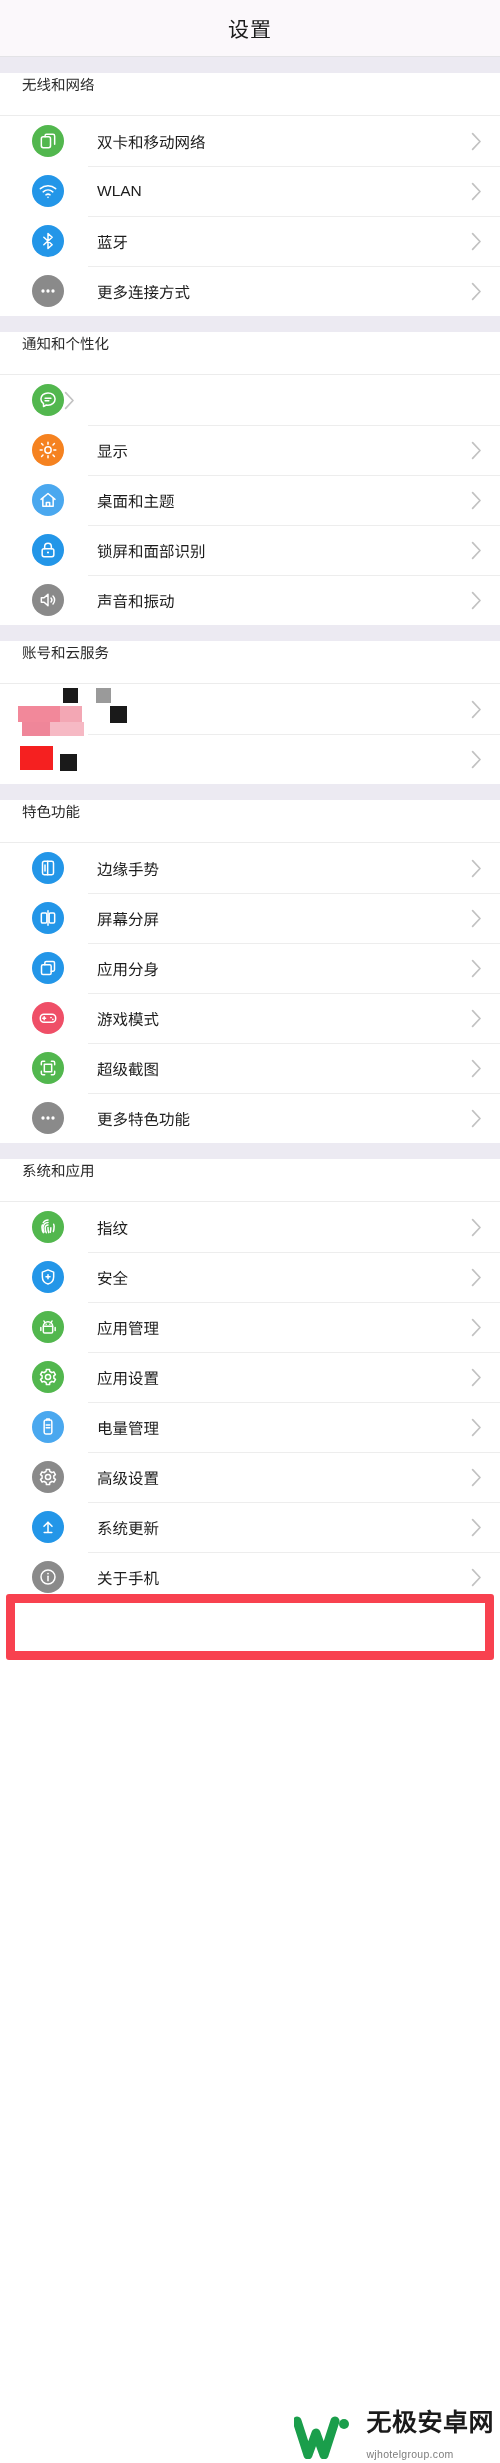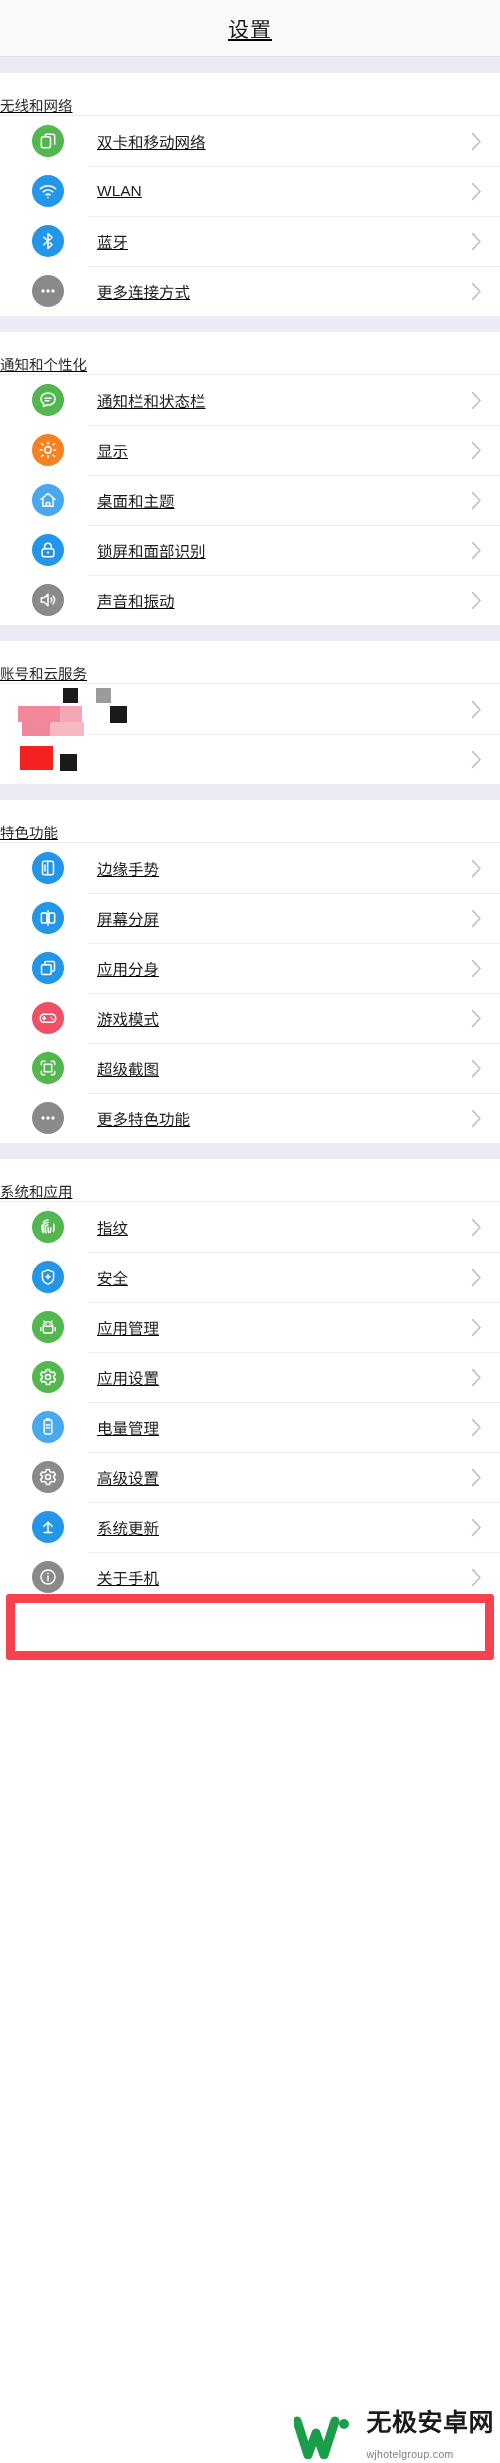--- a/index.html
+++ b/index.html
@@ -10,21 +10,20 @@
   body {
     font-family: "Liberation Sans", "DejaVu Sans", sans-serif;
     -webkit-font-smoothing: antialiased;
   }
   #screen {
     position: relative;
     width: 500px;
     height: 2463px;
     background: #ffffff;
     overflow: hidden;
-    text-decoration: underline;
   }
 
   
   .titlebar {
     height: 56px;
     background: #fbf8fb;
     display: flex;
     align-items: center;
     justify-content: center;
     border-bottom: 1px solid #e3e3e6;
@@ -37,21 +36,22 @@
   }
 
   
   .section-gap {
     height: 16px;
     background: #eceaf2;
   }
   .section-header {
     height: 42px;
     display: flex;
-    align-items: flex-end;
+    align-items: flex-start;
+    padding-left: 22px;
     background: #ffffff;
     border-bottom: 1px solid #ececec;
   }
   .section-header .label {
     font-size: 14.5px;
     color: #2b2b2b;
   }
 
   .rows {
     background: #ffffff;
@@ -216,21 +216,20 @@
         <span class="label">通知和个性化</span>
       </div>
       <div class="rows">
         <div class="row">
           <span class="icon" style="background:#52b74e">
             <svg width="20" height="20" viewBox="0 0 24 24" fill="none" stroke="#ffffff" stroke-width="1.8" stroke-linecap="round" stroke-linejoin="round">
               <path d="M12 3.5c-4.8 0-8.5 3.2-8.5 7.2 0 2.3 1.2 4.3 3.1 5.6v3.6l3.3-1.9c.7.1 1.4.2 2.1.2 4.8 0 8.5-3.2 8.5-7.5S16.8 3.5 12 3.5z"></path>
               <path d="M8.5 9.8h7M8.5 12.8h4.5"></path>
             </svg>
           </span>
-          <span class="rowlabel">通知栏和状态栏</span>
           <span class="chev">
             <svg width="11" height="19" viewBox="0 0 11 19" fill="none" stroke="#c2c2c2" stroke-width="1.7" stroke-linecap="round" stroke-linejoin="round">
               <path d="M1.6 1.6 9 9.5l-7.4 7.9"></path>
             </svg>
           </span>
         </div>
         <div class="row">
           <span class="icon" style="background:#f58220">
             <svg width="20" height="20" viewBox="0 0 24 24" fill="none" stroke="#ffffff" stroke-width="1.8" stroke-linecap="round" stroke-linejoin="round">
               <circle cx="12" cy="12" r="3.8"></circle>

